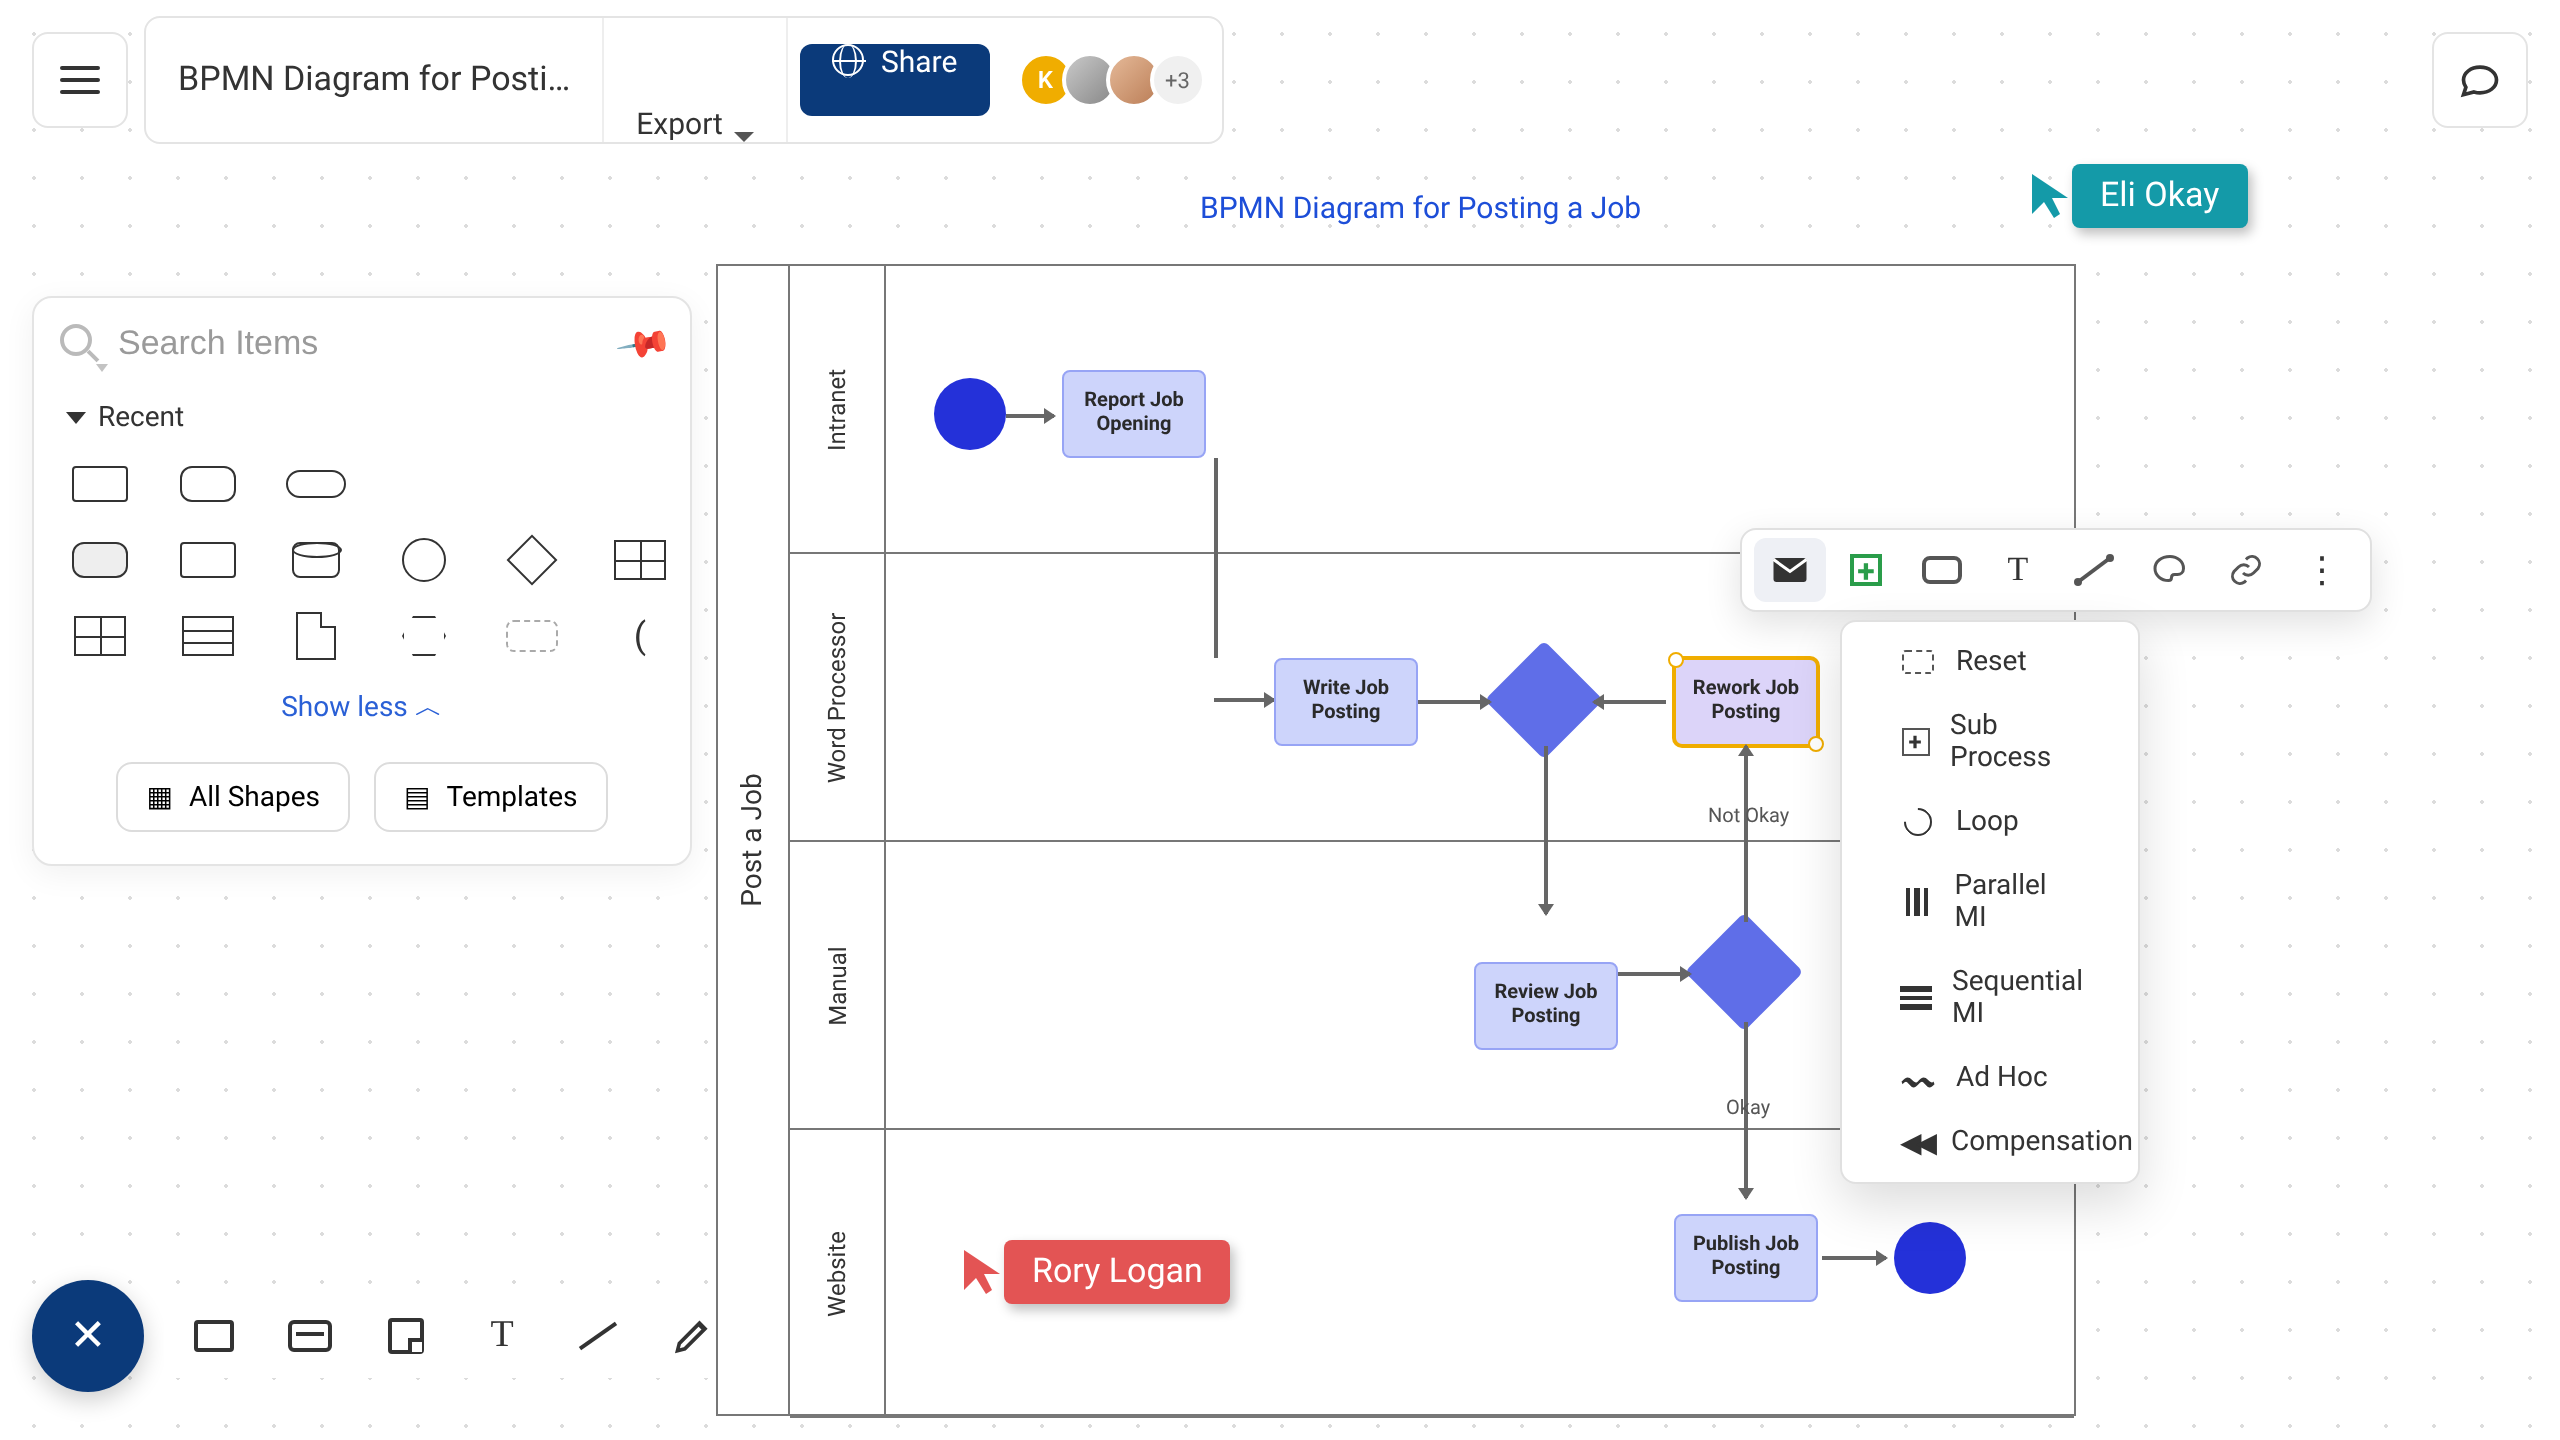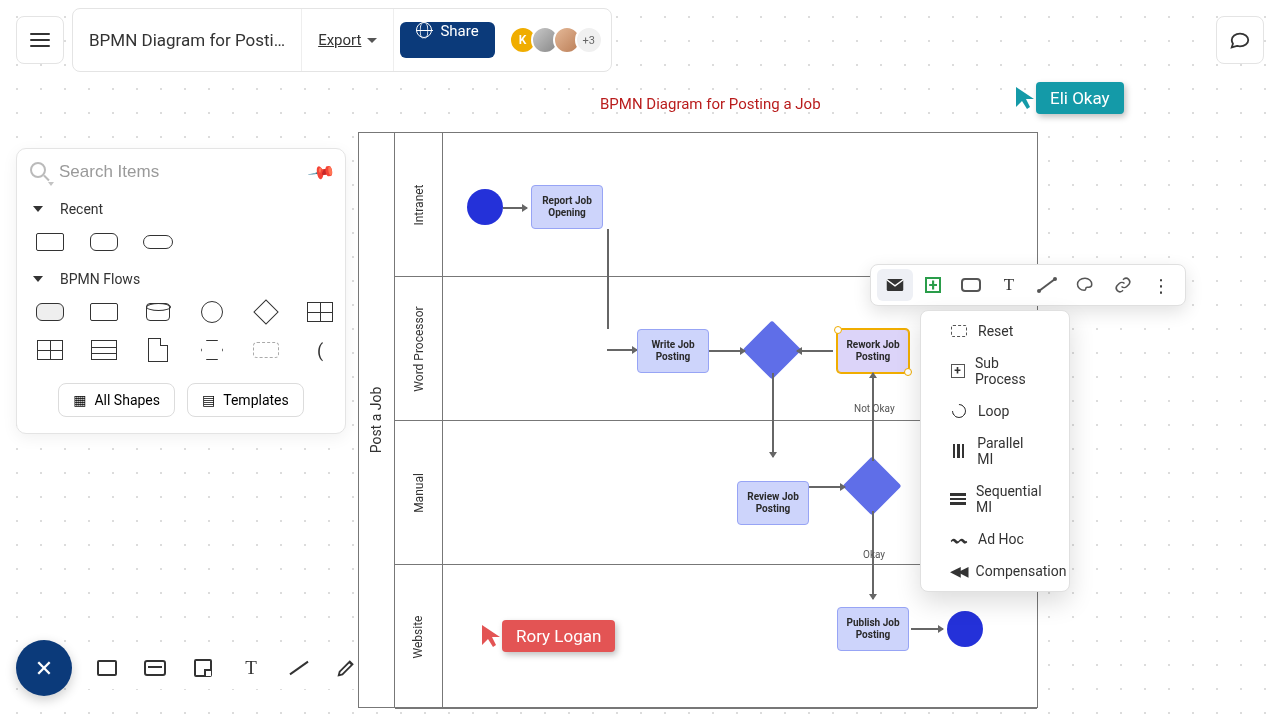--- a/index.html
+++ b/index.html
@@ -6,21 +6,21 @@
 body { font-family: -apple-system, BlinkMacSystemFont, "Segoe UI", Roboto, sans-serif; background: #fff; width: 1280px; height: 720px; position: relative; overflow: hidden; }
 .dotgrid { position: absolute; inset: 0; background-image: radial-gradient(circle, #dcdcdc 1px, transparent 1px); background-size: 24px 24px; background-position: 5px 5px; }
 
 
 .header { position: absolute; top: 16px; left: 16px; right: 16px; height: 48px; display: flex; align-items: center; gap: 8px; }
 .menu-btn { width: 48px; height: 48px; border: 1px solid #e4e4e4; border-radius: 8px; background: #fff; display: flex; align-items: center; justify-content: center; cursor: pointer; }
 .menu-lines { width: 20px; height: 14px; display: flex; flex-direction: column; justify-content: space-between; }
 .menu-lines span { height: 2px; background: #333; border-radius: 1px; }
 .titlebar { display: flex; align-items: center; background: #fff; border: 1px solid #e4e4e4; border-radius: 8px; height: 64px; }
 .title { padding: 0 16px; font-size: 17px; color: #333; border-right: 1px solid #eee; height: 100%; display: flex; align-items: center; }
-.export { padding: 0 16px; display: flex; align-items: center; gap: 6px; font-size: 15px; color: #333; cursor: pointer; border-right: 1px solid #eee; height: 100%; text-decoration: underline; }
+.export { padding: 0 16px; display: flex; align-items: flex-end; gap: 6px; font-size: 15px; color: #333; cursor: pointer; border-right: 1px solid #eee; height: 100%; }
 .chev-down { width: 0; height: 0; border-left: 5px solid transparent; border-right: 5px solid transparent; border-top: 5px solid #555; }
 .share { background: #0b3a7a; color: #fff; margin: 6px; padding: 0 16px; height: 36px; border-radius: 6px; display: flex; gap: 8px; font-size: 15px; cursor: pointer; }
 .globe { width: 16px; height: 16px; border: 1.5px solid #fff; border-radius: 50%; position: relative; }
 .globe::before { content: ""; position: absolute; left: 50%; top: -1.5px; bottom: -1.5px; width: 50%; border: 1.5px solid #fff; border-top: 0; border-bottom: 0; border-radius: 50%; transform: translateX(-50%); }
 .globe::after { content: ""; position: absolute; left: -1.5px; right: -1.5px; top: 50%; height: 0; border-top: 1.5px solid #fff; }
 .avatars { display: flex; align-items: center; padding: 0 8px; }
 .av { width: 28px; height: 28px; border-radius: 50%; margin-left: -6px; border: 2px solid #fff; }
 .av.k { background: #f0ad00; color: #fff; display: flex; align-items: center; justify-content: center; font-size: 12px; font-weight: 600; margin-left: 0; }
 .av.a1 { background: linear-gradient(135deg, #c9c9c9, #888); }
 .av.a2 { background: linear-gradient(135deg, #e5b998, #bb7e57); }
@@ -37,21 +37,21 @@
 .sinput { border: none; outline: none; font-size: 17px; color: #333; width: 200px; }
 .sinput::placeholder { color: #9a9a9a; }
 .pin { margin-left: auto; color: #bbb; transform: rotate(35deg); font-size: 18px; }
 .tabrow { display: flex; gap: 8px; padding: 0 10px 10px; }
 .chip { display: flex; align-items: center; gap: 6px; border: 1px solid #e0e0e0; border-radius: 8px; padding: 6px 12px; font-size: 14px; cursor: pointer; }
 .chip.active { background: #e6ecff; border-color: #c9d6ff; color: #2d3e99; }
 .shape-ico { width: 10px; height: 10px; background: #3657d6; transform: rotate(45deg); }
 .brief-ico { width: 13px; height: 11px; background: #b36b1e; border-radius: 2px; position: relative; }
 .brief-ico::before{content:"";position:absolute;top:-3px;left:3px;width:7px;height:3px;border:1px solid #b36b1e;border-bottom:none;border-radius:2px 2px 0 0;}
 .star-ico { color: #f5b301; font-size: 14px; }
-.section-h { display: flex; align-items: center; gap: 17px; padding: 10px 16px 6px; font-size: 14px; color: #333; }
+.section-h { display: flex; align-items: center; gap: 6px; padding: 10px 16px 6px; font-size: 14px; color: #333; }
 .tri { width: 0; height: 0; border-left: 5px solid transparent; border-right: 5px solid transparent; border-top: 6px solid #333; }
 .shape-grid { display: grid; grid-template-columns: repeat(6, 40px); gap: 16px 14px; padding: 8px 16px; }
 .sh { width: 34px; height: 22px; display: flex; align-items: center; justify-content: center; }
 .sh .rect { width: 28px; height: 18px; border: 1.5px solid #333; border-radius: 2px; }
 .sh .rect.round { border-radius: 6px; }
 .sh .pill { width: 30px; height: 14px; border: 1.5px solid #333; border-radius: 10px; }
 .sh .db { width: 24px; height: 18px; border: 1.5px solid #333; border-radius: 4px; position:relative; }
 .sh .db::before{content:"";position:absolute;top:-1px;left:-1.5px;right:-1.5px;height:6px;border:1.5px solid #333;border-radius:50%;}
 .sh .circ { width: 22px; height: 22px; border: 1.5px solid #333; border-radius: 50%; }
 .sh .dia { width: 18px; height: 18px; border: 1.5px solid #333; transform: rotate(45deg); }
@@ -70,21 +70,21 @@
 .sidebot { display: flex; gap: 12px; padding: 14px 14px 0; justify-content: center; }
 .btn { border: 1px solid #dcdcdc; border-radius: 8px; background: #fff; padding: 8px 14px; font-size: 14px; display: flex; align-items: center; gap: 8px; cursor: pointer; }
 
 
 .btoolbar { position: absolute; bottom: 24px; left: 16px; display: flex; align-items: center; gap: 10px; }
 .blue-x { width: 56px; height: 56px; border-radius: 50%; background: #0b3a7a; display: flex; align-items: center; justify-content: center; color: #fff; font-size: 22px; cursor: pointer; box-shadow: 0 4px 12px rgba(0,0,0,.2); }
 .toolset { display: flex; gap: 18px; background: #fff; padding: 6px 10px; }
 .toolset .ti { width: 30px; height: 30px; display: flex; align-items: center; justify-content: center; cursor: pointer; color: #333; }
 
 
-.ctitle { position: absolute; top: 95px; left: 600px; font-size: 15px; color: #b91c1c; }
+.ctitle { position: absolute; top: 95px; left: 600px; font-size: 15px; color: #1d4ed8; }
 
 
 .pool { position: absolute; top: 132px; left: 358px; width: 680px; height: 576px; background: #fff; border: 1.5px solid #777; }
 .pool-label { position: absolute; left: -0px; top: 0; bottom: 0; width: 36px; border-right: 1.5px solid #777; display: flex; align-items: center; justify-content: center; }
 .pool-label span { transform: rotate(-90deg); white-space: nowrap; font-size: 14px; color: #333; }
 .lane { position: absolute; left: 36px; right: 0; border-bottom: 1.5px solid #777; }
 .lane:last-child { border-bottom: none; }
 .lane-label { position: absolute; left: 0; top: 0; bottom: 0; width: 48px; border-right: 1.5px solid #777; display: flex; align-items: center; justify-content: center; }
 .lane-label span { transform: rotate(-90deg); white-space: nowrap; font-size: 12px; color: #333; }
 .lane1 { top: 0; height: 144px; }
@@ -185,24 +185,20 @@
     <div class="sh">
         <div class="rect"></div>
       </div>
     <div class="sh">
         <div class="rect round"></div>
       </div>
     <div class="sh">
         <div class="pill"></div>
       </div>
   </div>
-  <div class="section-h">
-      <span class="tri"></span>
-      <span>BPMN Flows</span>
-    </div>
   <div class="shape-grid">
     <div class="sh">
         <div class="rect round" style="background:#eee"></div>
       </div>
     <div class="sh">
         <div class="rect"></div>
       </div>
     <div class="sh">
         <div class="db"></div>
       </div>
@@ -227,20 +223,21 @@
     <div class="sh">
         <div class="hex"></div>
       </div>
     <div class="sh">
         <div class="dash"></div>
       </div>
     <div class="sh">
         <span class="paren">(</span>
       </div>
   </div>
+  <div class="showless"><span>Show less</span> <span>︿</span></div>
   <div class="sidebot">
     <div class="btn">
         <span>▦</span>
         <span>All Shapes</span>
       </div>
     <div class="btn">
         <span>▤</span>
         <span>Templates</span>
       </div>
   </div>

